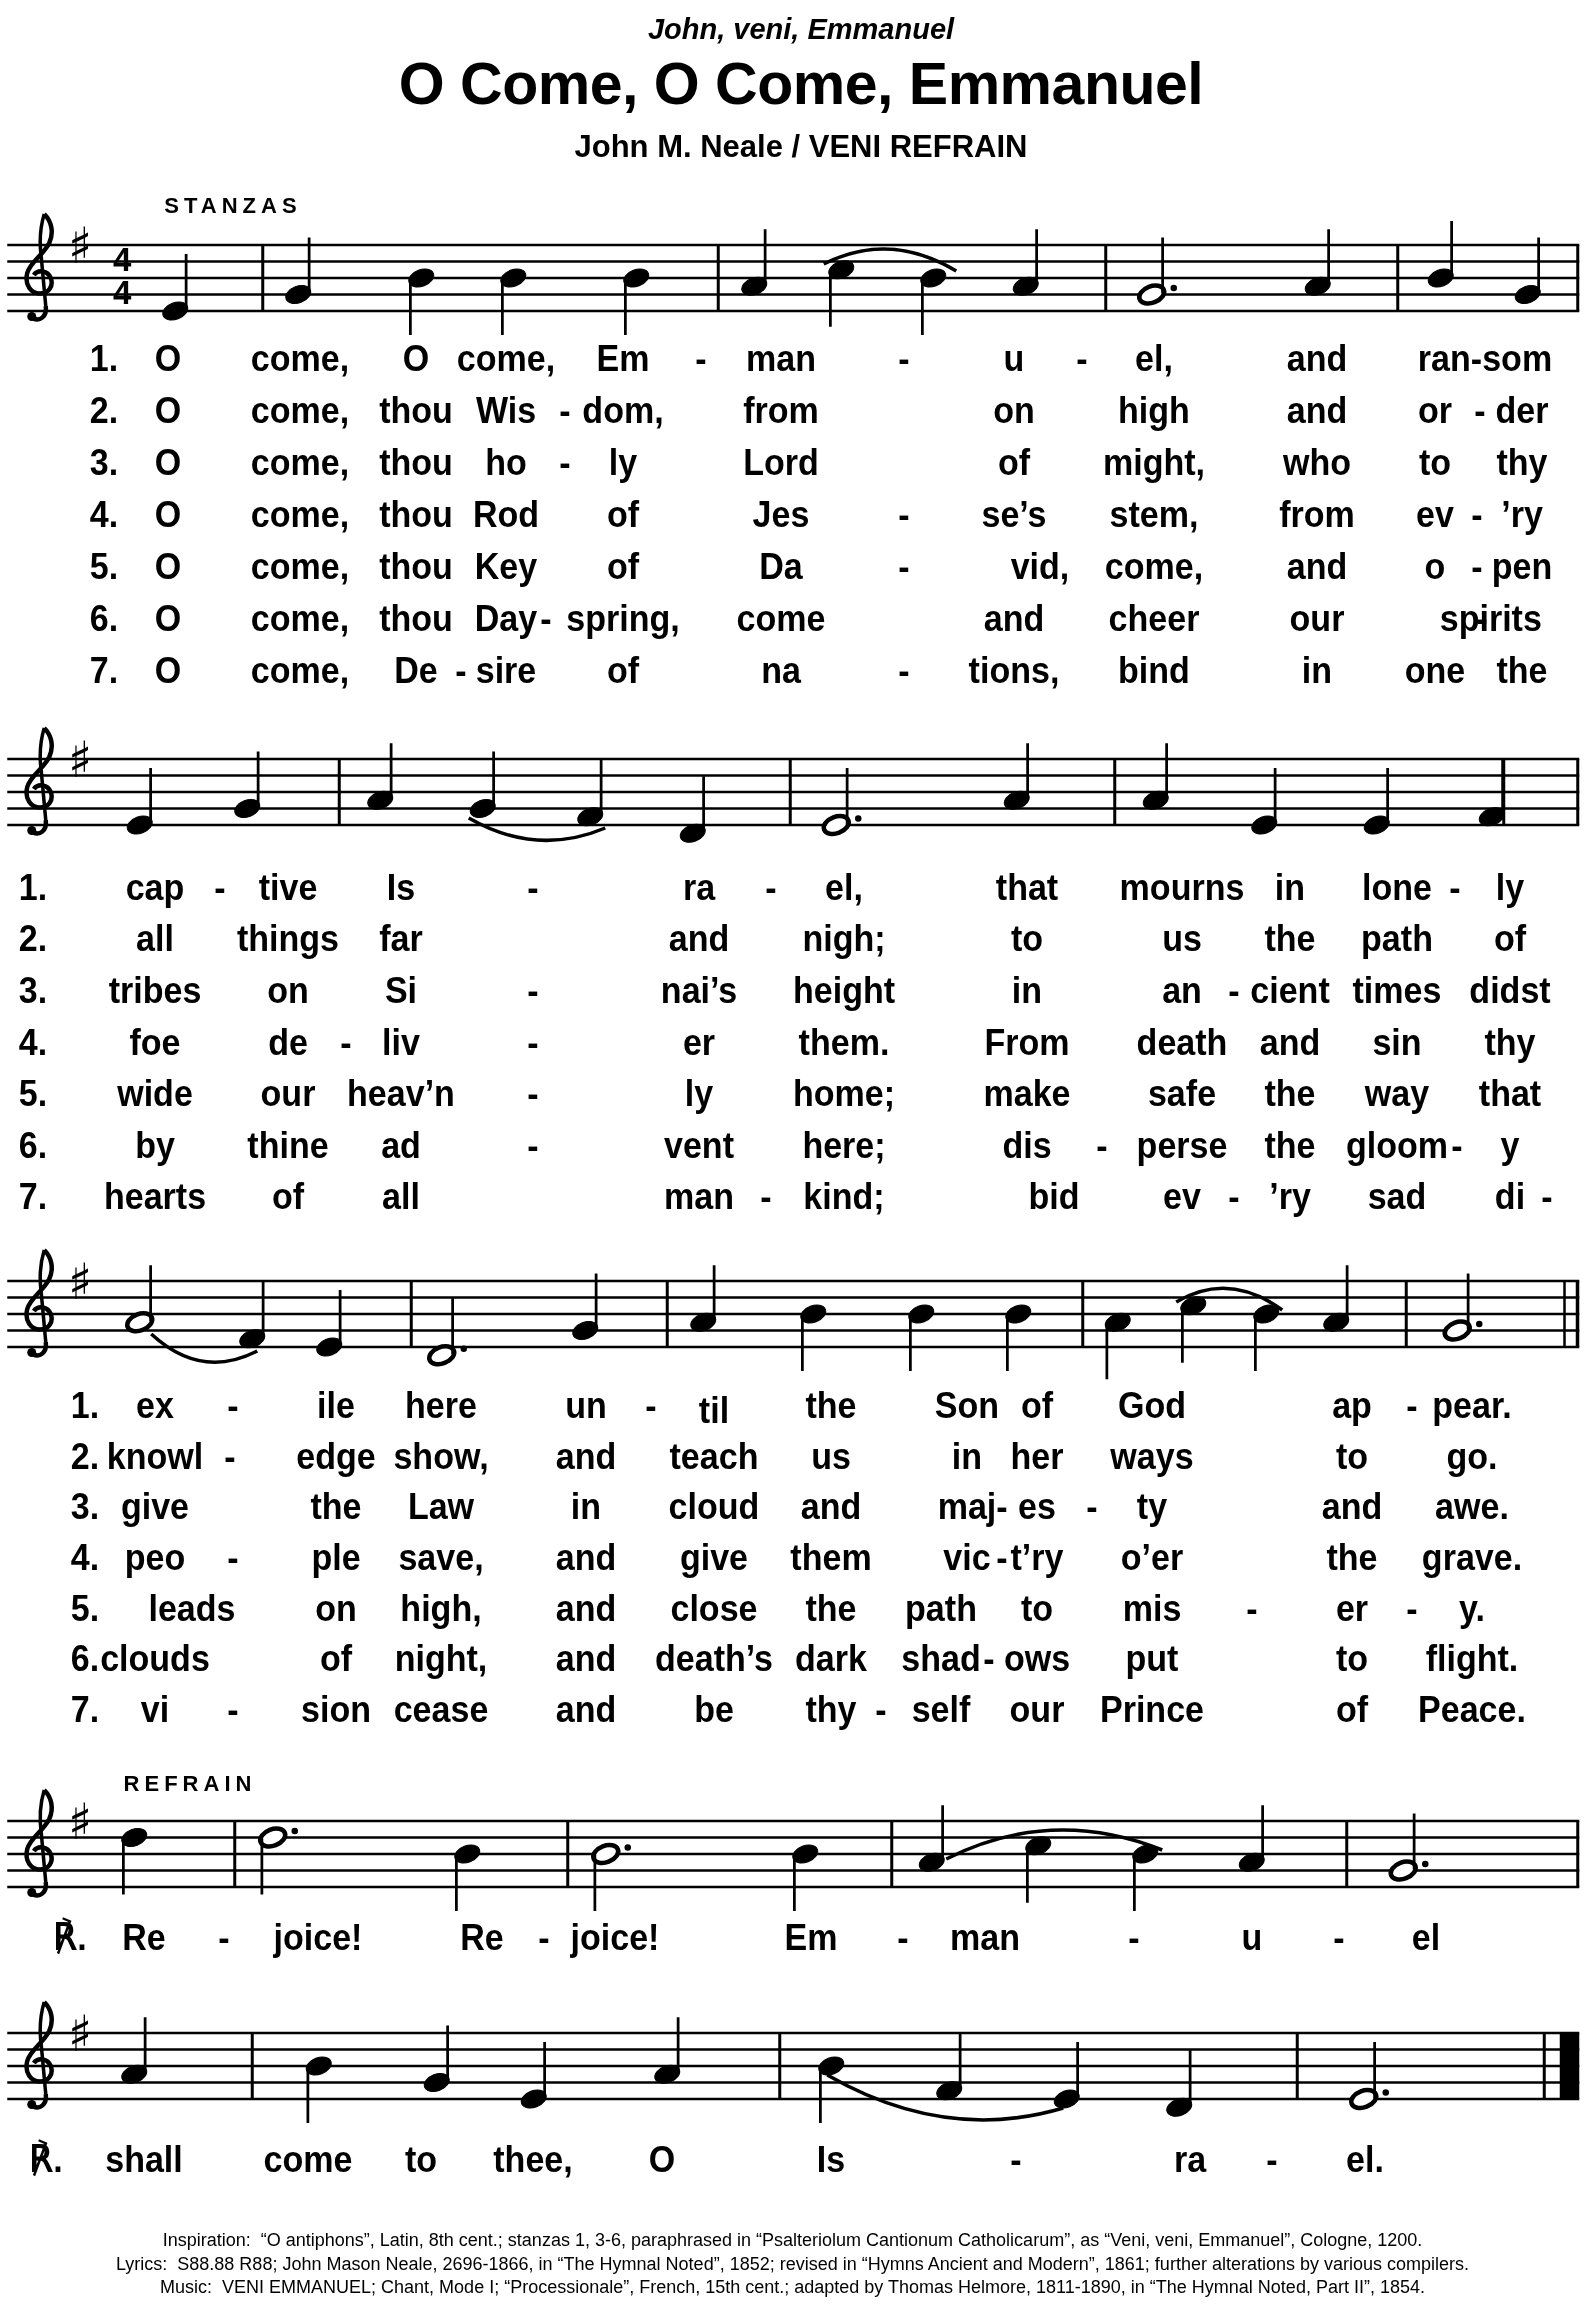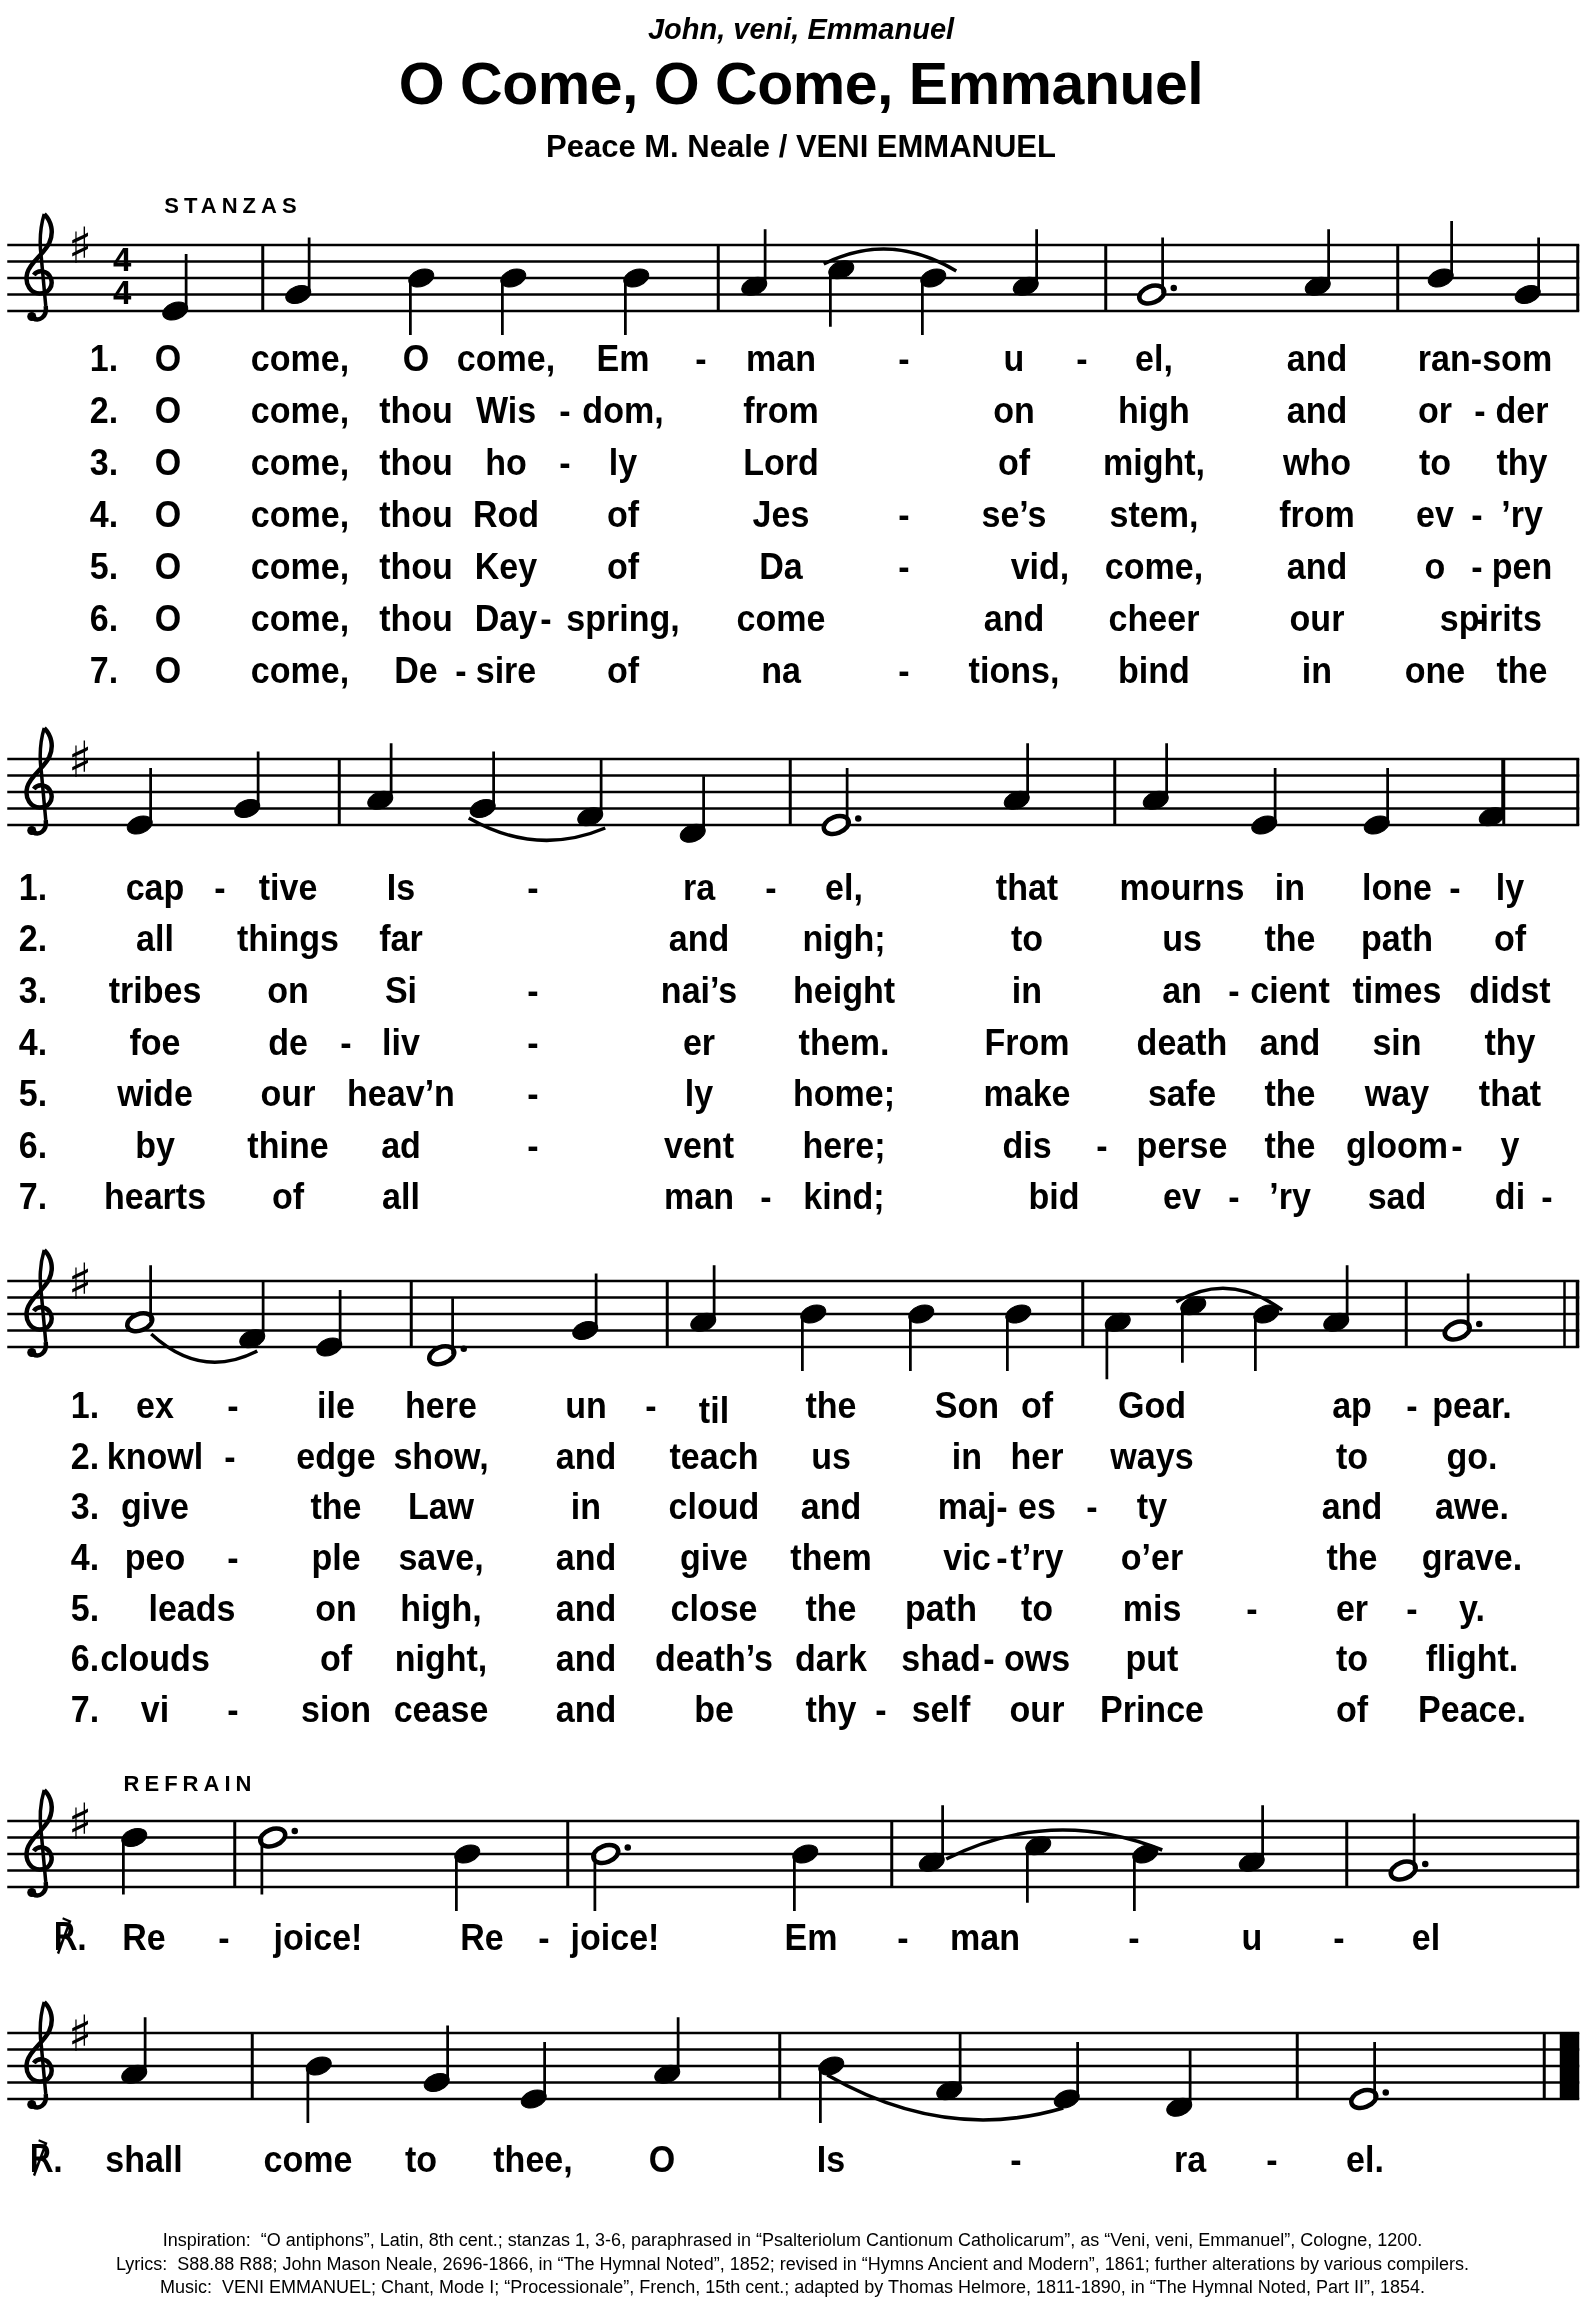--- a/index.html
+++ b/index.html
@@ -16,21 +16,21 @@
   .footline{position:absolute;left:0;right:0;text-align:center;font-size:18px;font-weight:400;
             line-height:22px;white-space:pre;}
   svg{position:absolute;left:0;pointer-events:none;}
 </style>
 </head>
 <body>
 
 <div id="page">
   <div class="ctr pretitle" style="left:801px;top:28.5px">John, veni, Emmanuel</div>
   <div class="ctr title" style="left:801px;top:84px">O Come, O Come, Emmanuel</div>
-  <div class="ctr byline" style="left:801px;top:147px">Peace M. Neale / VENI EMMANUEL</div>
+  <div class="ctr byline" style="left:801px;top:147px">John M. Neale / VENI REFRAIN</div>
 
   <div class="ctr seclabel" style="left:233px;top:206px">STANZAS</div>
   <div class="ctr seclabel" style="left:190px;top:1784px">REFRAIN</div>
 
   <div id="staves">
       <svg width="1585" height="220" viewBox="0 -180 3165 440" style="top: 155px;">
         <line x1="12" y1="0" x2="3156" y2="0" stroke="#000000" stroke-width="5"></line>
         <line x1="12" y1="33" x2="3156" y2="33" stroke="#000000" stroke-width="5"></line>
         <line x1="12" y1="66" x2="3156" y2="66" stroke="#000000" stroke-width="5"></line>
         <line x1="12" y1="99" x2="3156" y2="99" stroke="#000000" stroke-width="5"></line>

